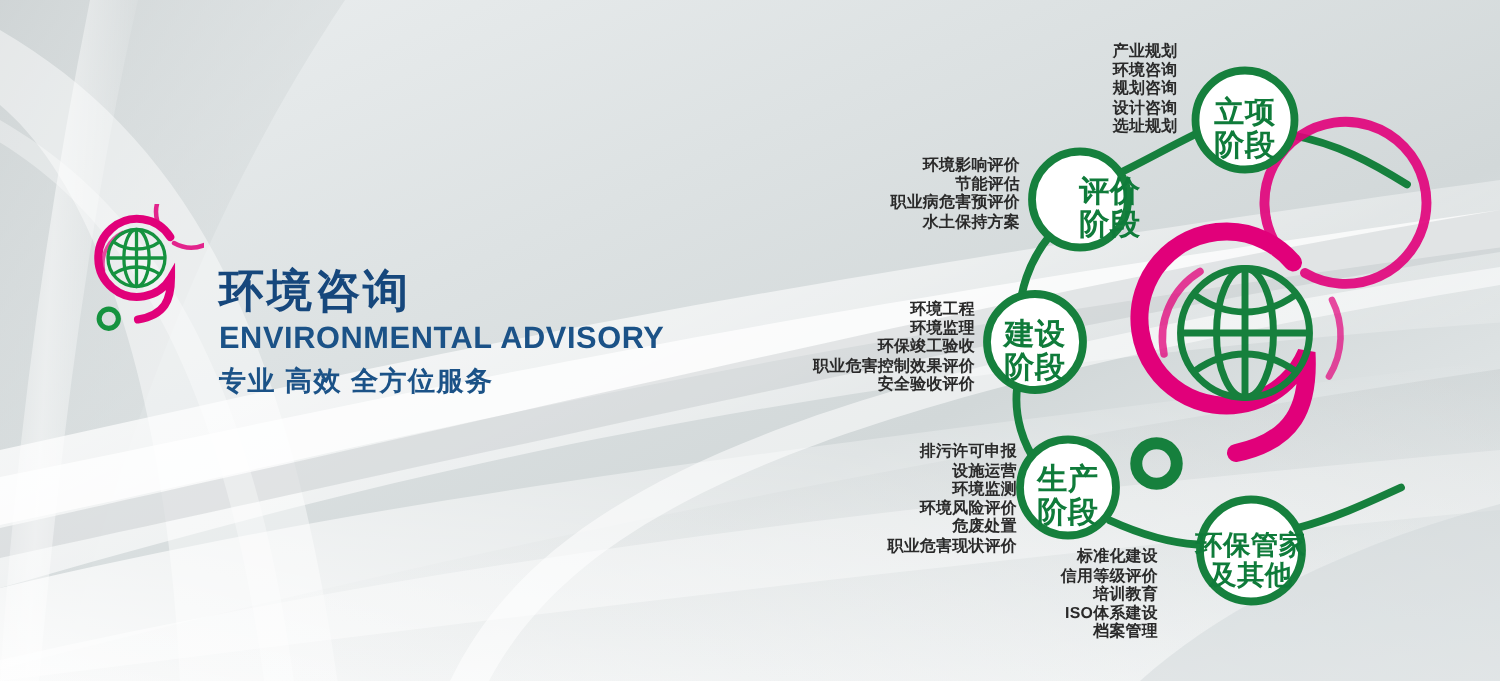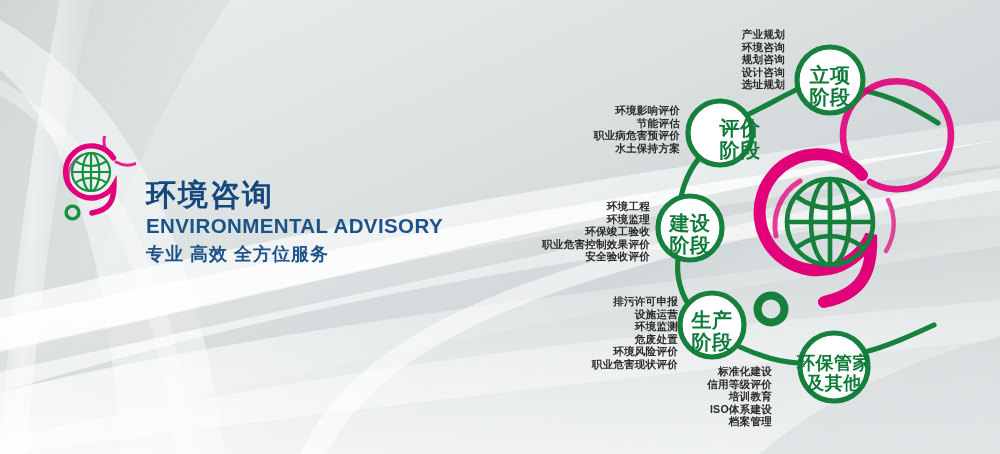--- a/index.html
+++ b/index.html
@@ -245,22 +245,22 @@
       <div>环境监理</div>
       <div>环保竣工验收</div>
       <div>职业危害控制效果评价</div>
       <div>安全验收评价</div>
     </div>
 
     <div class="svc-list" style="left:28px;top:295px;width:150px;">
       <div>排污许可申报</div>
       <div>设施运营</div>
       <div>环境监测</div>
+      <div>环境风险评价</div>
       <div>危废处置</div>
-      <div>环境风险评价</div>
       <div>职业危害现状评价</div>
     </div>
 
     <div class="svc-list" style="left:142px;top:365px;width:130px;">
       <div>标准化建设</div>
       <div>信用等级评价</div>
       <div>培训教育</div>
       <div>ISO体系建设</div>
       <div>档案管理</div>
     </div>

